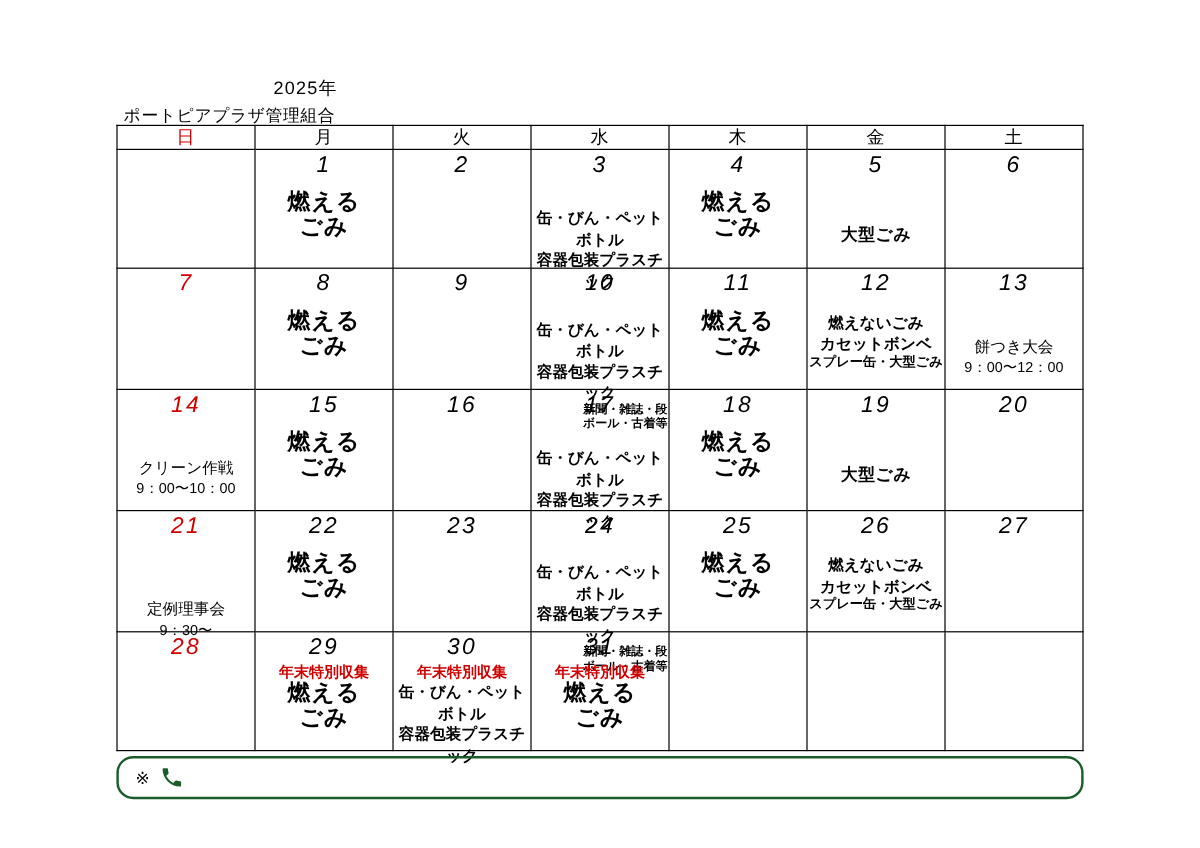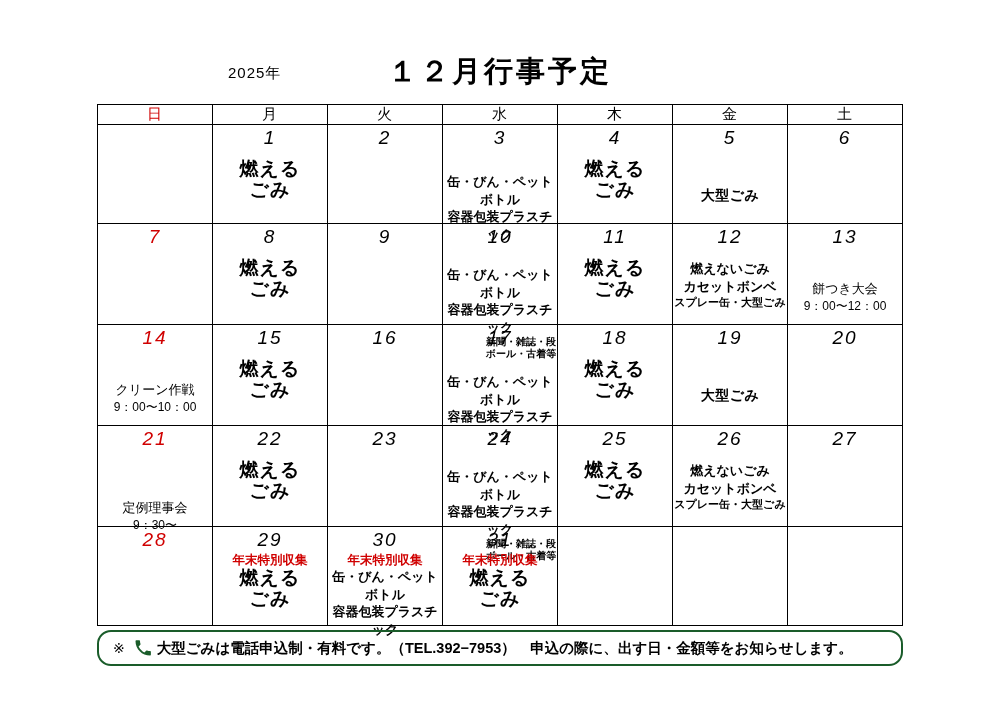--- a/index.html
+++ b/index.html
@@ -202,21 +202,21 @@
     white-space: nowrap;
   }
 </style>
 </head>
 <body>
 
 <div class="page">
 
   <div class="header">
     <div class="year-label">2025年</div>
-    <div class="main-title">１２月行事予定</div>
+    <div class="org-label">ポートピアプラザ管理組合</div>
   </div>
 
   <table class="calendar">
     <thead>
       <tr>
         <th class="sun">日</th>
         <th>月</th>
         <th>火</th>
         <th>水</th>
         <th>木</th>
@@ -431,16 +431,15 @@
       </tbody>
   </table>
 
   <div class="footer">
     <span class="mark">※</span>
     <span class="phone-icon">
       <svg width="18" height="18" viewBox="0 0 24 24" aria-hidden="true">
         <path fill="#1a5c2a" d="M6.6 10.8c1.6 3.1 4.1 5.6 7.2 7.2l2.4-2.4c.3-.3.8-.4 1.2-.3 1.3.4 2.7.7 4.1.7.6 0 1 .4 1 1V21c0 .6-.4 1-1 1C10.7 22 2 13.3 2 2.5c0-.6.4-1 1-1h4c.6 0 1 .4 1 1 0 1.4.2 2.8.7 4.1.1.4 0 .9-.3 1.2l-2.4 2.4z"></path>
       </svg>
     </span>
-    <span class="note-text">大型ごみは電話申込制・有料です。（TEL.392−7953）　申込の際に、出す日・金額等をお知らせします。</span>
   </div>
 
 </div>
 
 </body></html>

